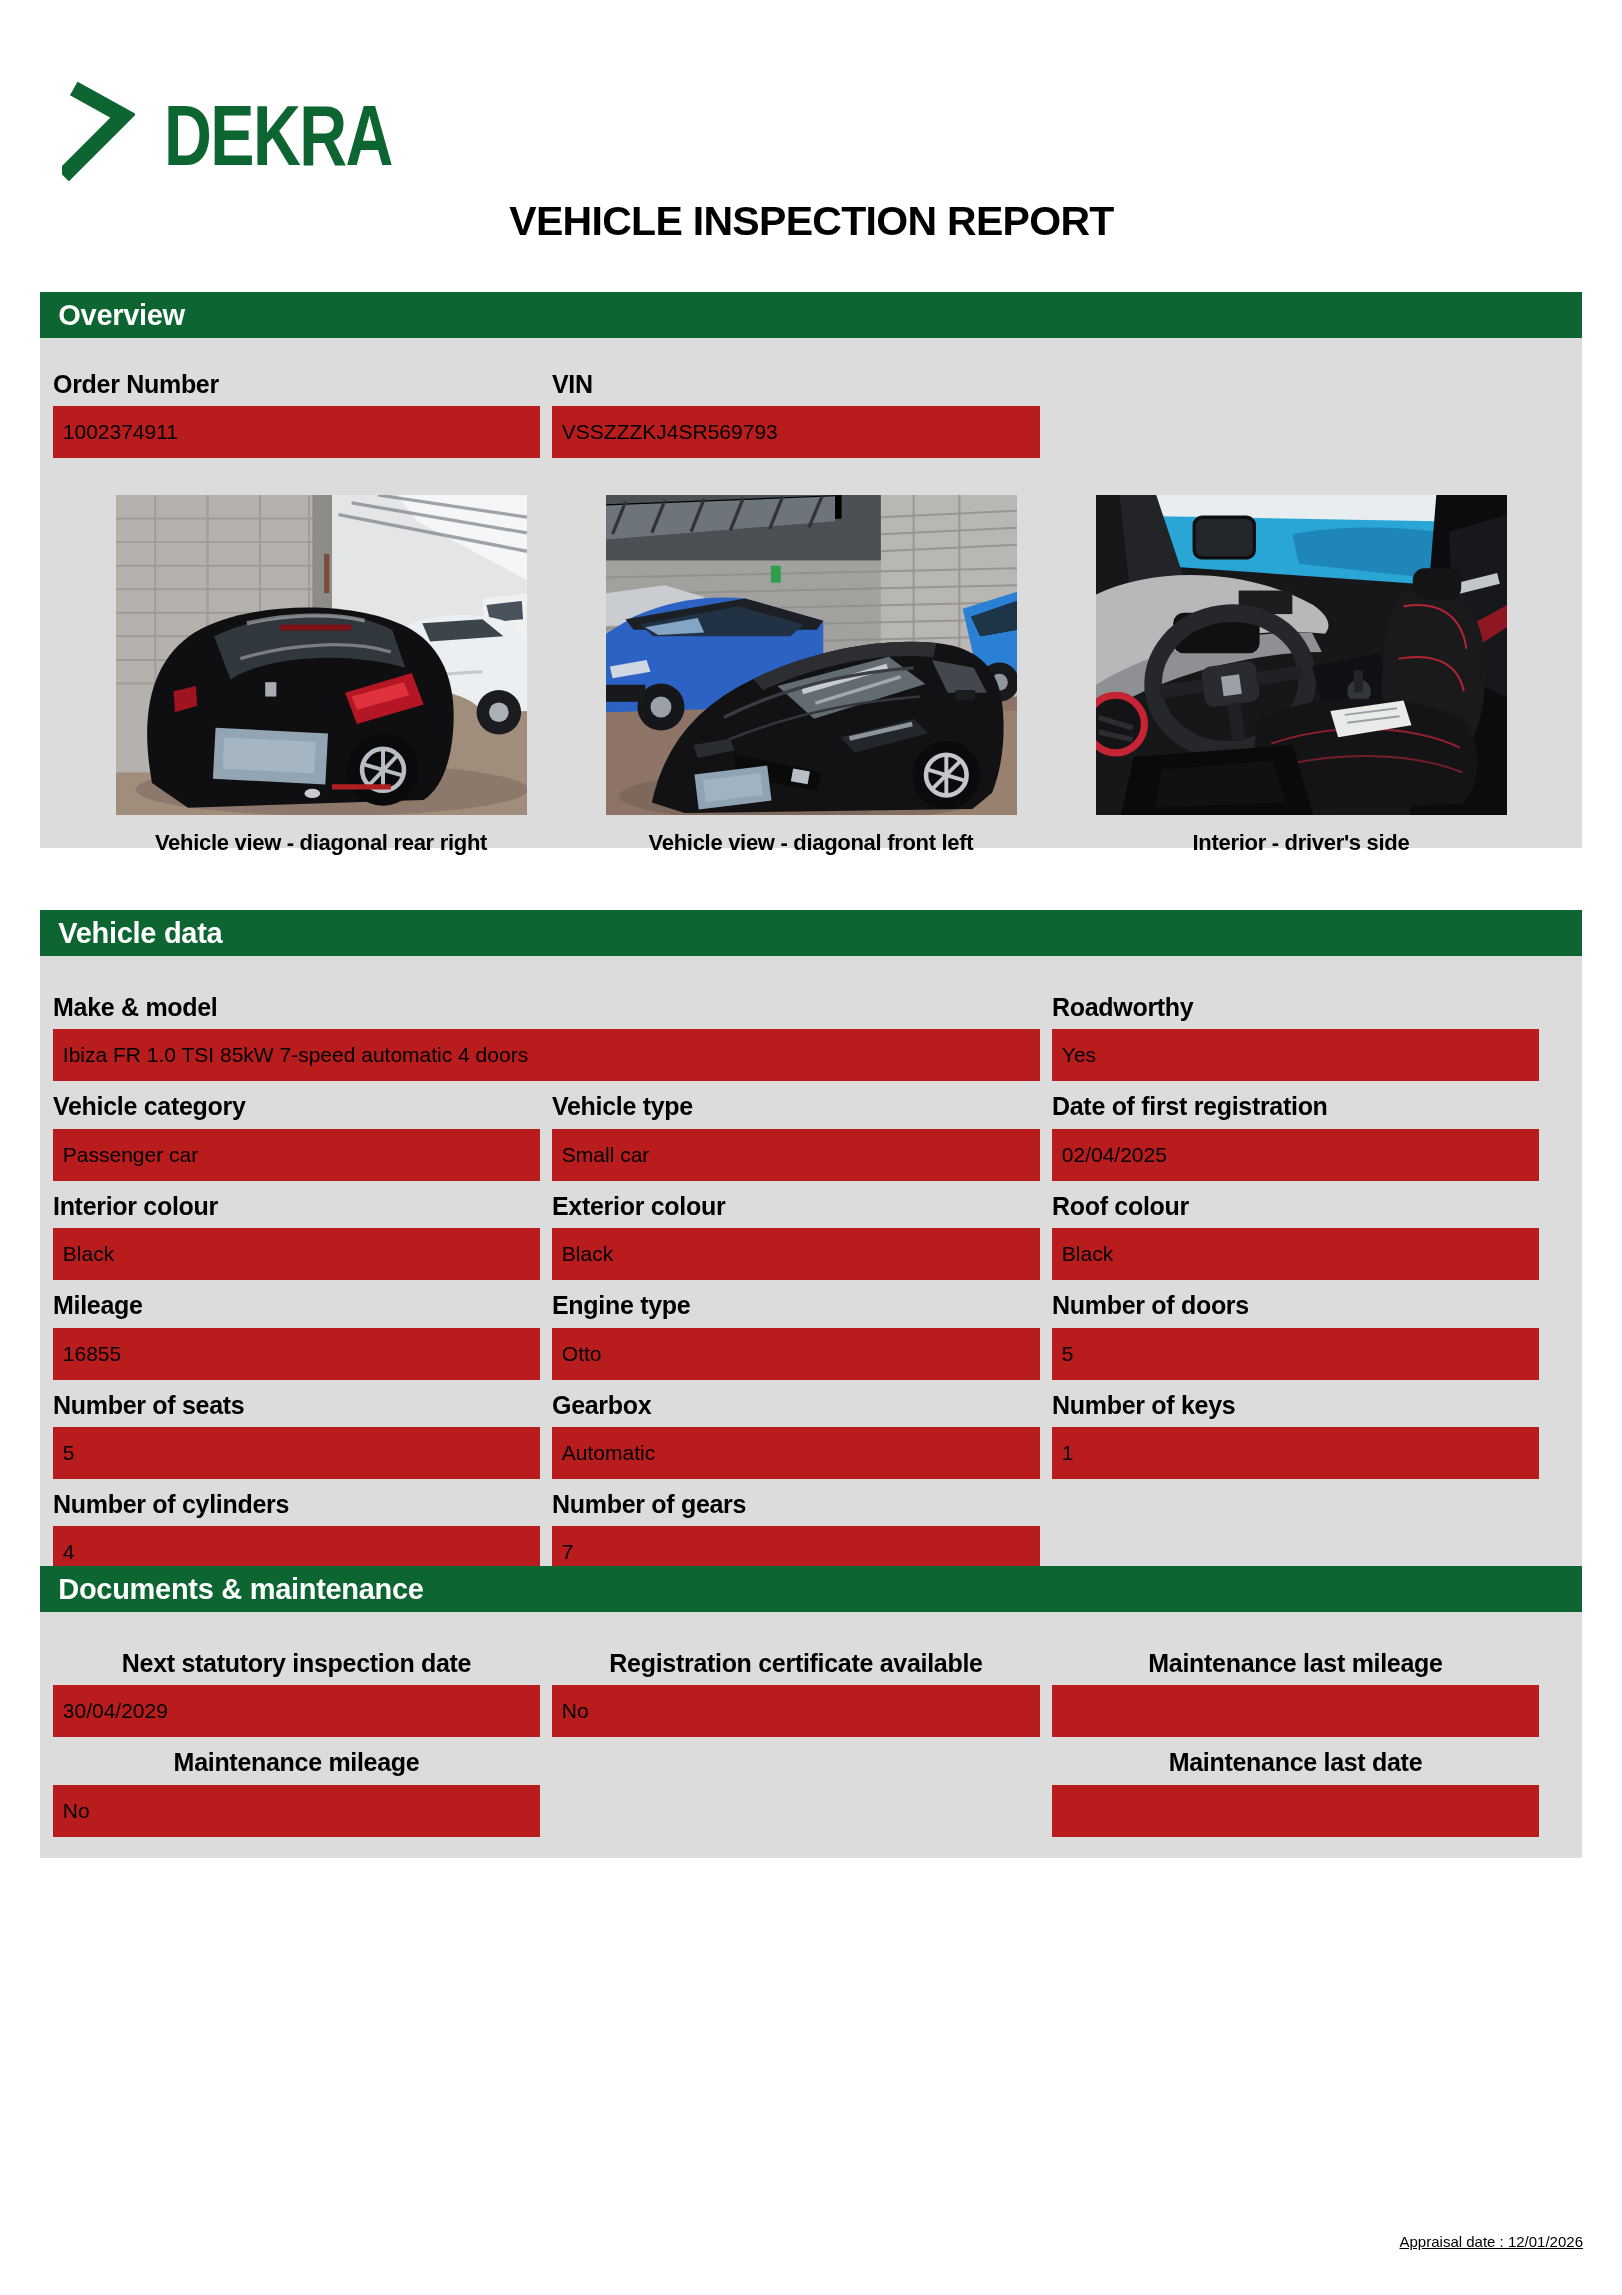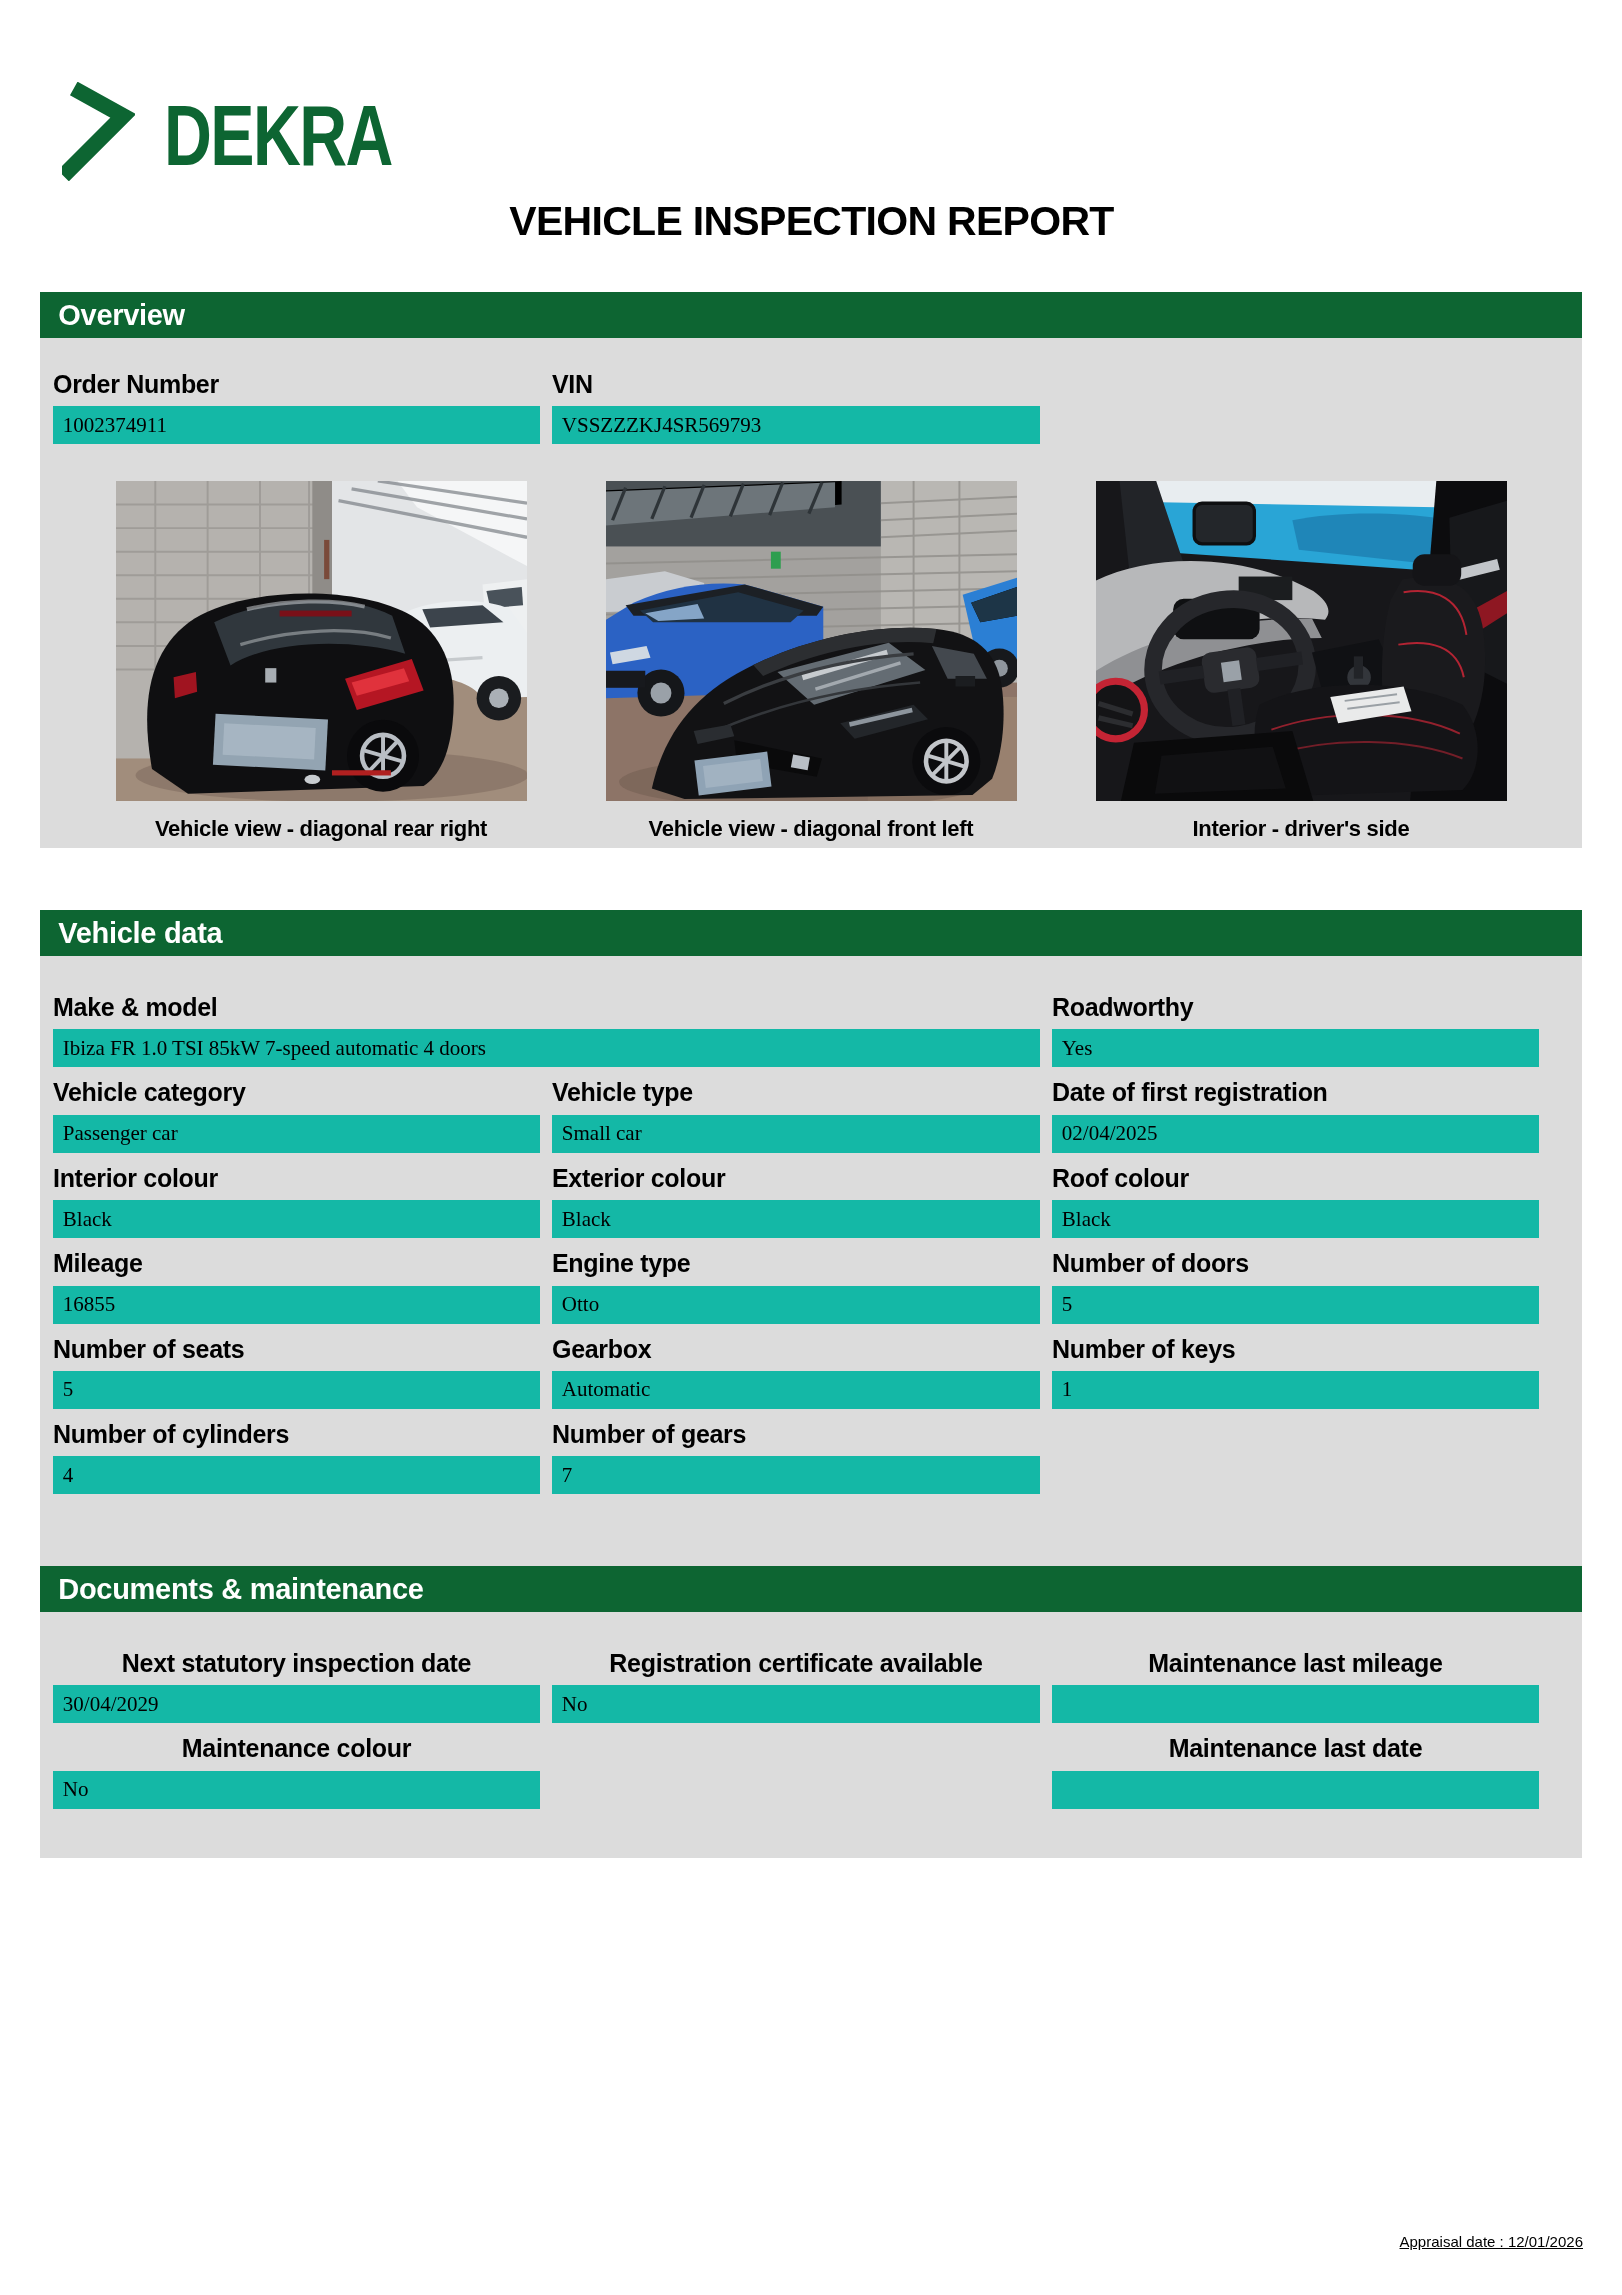--- a/index.html
+++ b/index.html
@@ -29,23 +29,23 @@
   #vehicle-data{top:910px;}
   #vehicle-data .section-body{height:619px;padding-top:38px;}
   #documents{top:1566px;text-align:center;}
   #documents .section-body{height:246px;padding-top:38px;}
 
   
   .fields{display:grid;grid-template-columns:487px 488px 487px;
           column-gap:24px;row-gap:21px;padding:0 13px;gap:12px;}
   .field .label{font-size:25px;font-weight:bold;line-height:1.1;
                 margin-bottom:7.9px;letter-spacing:-0.3px;}
-  .field .box{height:38px;background:#14b8a6;font-size:21px;display:flex;
+  .field .box{height:52px;background:#b91c1c;font-size:21px;display:flex;
               align-items:center;padding-left:9.8px;box-sizing:border-box;
-              overflow:hidden;white-space:nowrap;font-family:Liberation Serif, serif;}
+              overflow:hidden;white-space:nowrap;}
   .field.span2{grid-column:1 / 3;}
 
   
   .photos{margin-top:37px;display:flex;justify-content:center;gap:79px;}
   .photo-card{display:flex;flex-direction:column;align-items:center;}
   .photo{width:411px;height:320px;overflow:hidden;background:#888;}
   .photo svg{display:block;width:411px;height:320px;}
   .caption{margin-top:14.4px;font-size:22px;font-weight:bold;letter-spacing:-0.3px;}
 
   
@@ -371,21 +371,21 @@
         <div class="field">
           <div class="label">Registration certificate available</div>
           <div class="box">No</div>
         </div>
         <div class="field">
           <div class="label">Maintenance last mileage</div>
           <div class="box"></div>
         </div>
 
         <div class="field">
-          <div class="label">Maintenance colour</div>
+          <div class="label">Maintenance mileage</div>
           <div class="box">No</div>
         </div>
         <div class="field"></div>
         <div class="field">
           <div class="label">Maintenance last date</div>
           <div class="box"></div>
         </div>
       </div>
     </div>
   </div>

